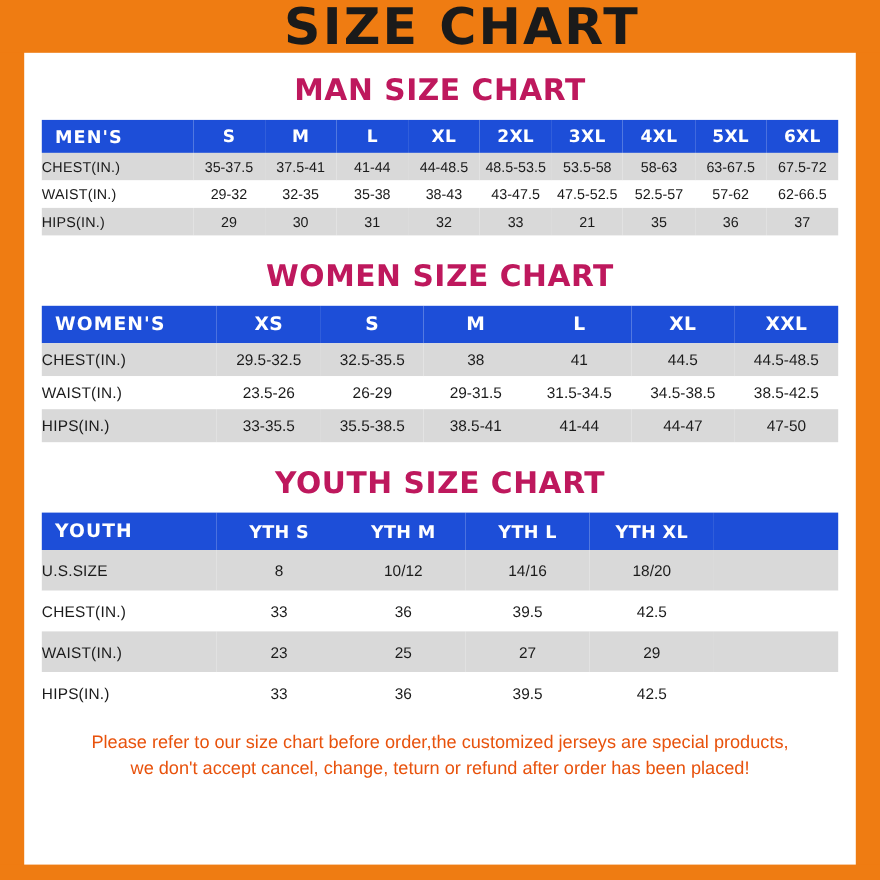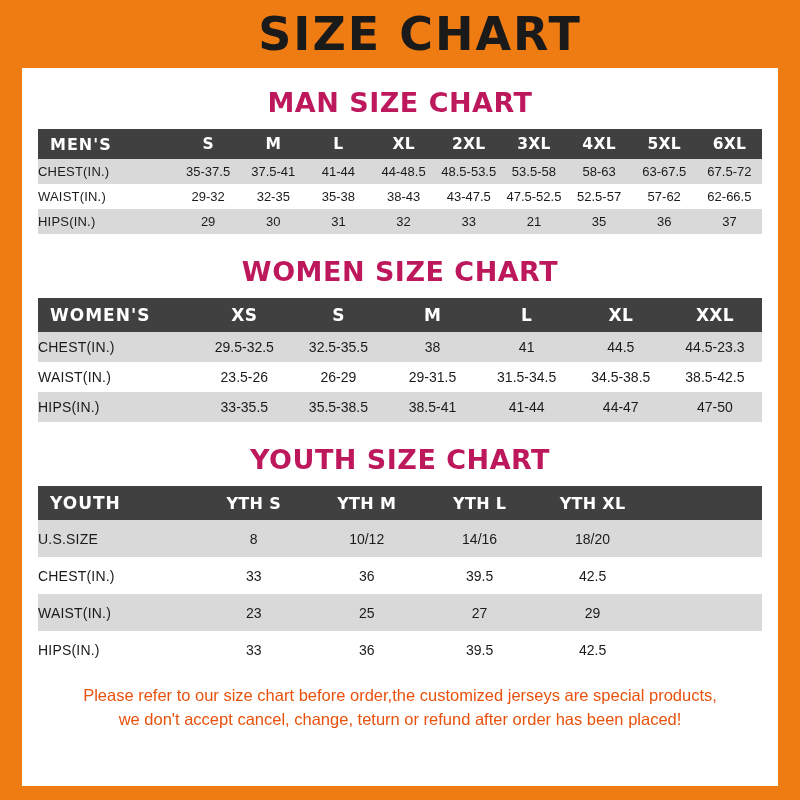--- a/index.html
+++ b/index.html
@@ -10,21 +10,21 @@
     overflow: hidden;
   }
   .page {
     position: relative;
     width: 800px; height: 800px;
     background: #ffffff;
     border-left: 22px solid #ef7c12;
     border-right: 22px solid #ef7c12;
   }
   .header-band {
-    height: 68px;
+    height: 48px;
     background: #ef7c12;
     display: flex;
     align-items: center;
     justify-content: center;
     margin: 0 -22px;
     padding-left: 40px;
   }
   .header-title {
     font-family: "DejaVu Sans", sans-serif;
     font-weight: bold;
@@ -48,21 +48,21 @@
   .t-youth { margin-top: 22px; text-align: center; }
 
   table {
     width: 100%;
     border-collapse: collapse;
     table-layout: fixed;
   }
   .chart-wrap { margin-top: 11px; padding: 0 8px; }
 
   thead th {
-    background: #404040;
+    background: #1d4ed8;
     color: #ffffff;
     font-family: "DejaVu Sans", sans-serif;
     font-weight: bold;
     height: 30px;
     font-size: 15.5px;
     text-align: center;
     letter-spacing: 0.3px;
   }
   thead th.rowhead {
     text-align: left;
@@ -197,21 +197,21 @@
           </tr>
         </thead>
         <tbody>
           <tr class="alt">
             <td class="rowlabel">CHEST(IN.)</td>
             <td>29.5-32.5</td>
             <td>32.5-35.5</td>
             <td>38</td>
             <td>41</td>
             <td>44.5</td>
-            <td>44.5-23.3</td>
+            <td>44.5-48.5</td>
           </tr>
           <tr class="plain">
             <td class="rowlabel">WAIST(IN.)</td>
             <td>23.5-26</td>
             <td>26-29</td>
             <td>29-31.5</td>
             <td>31.5-34.5</td>
             <td>34.5-38.5</td>
             <td>38.5-42.5</td>
           </tr>

